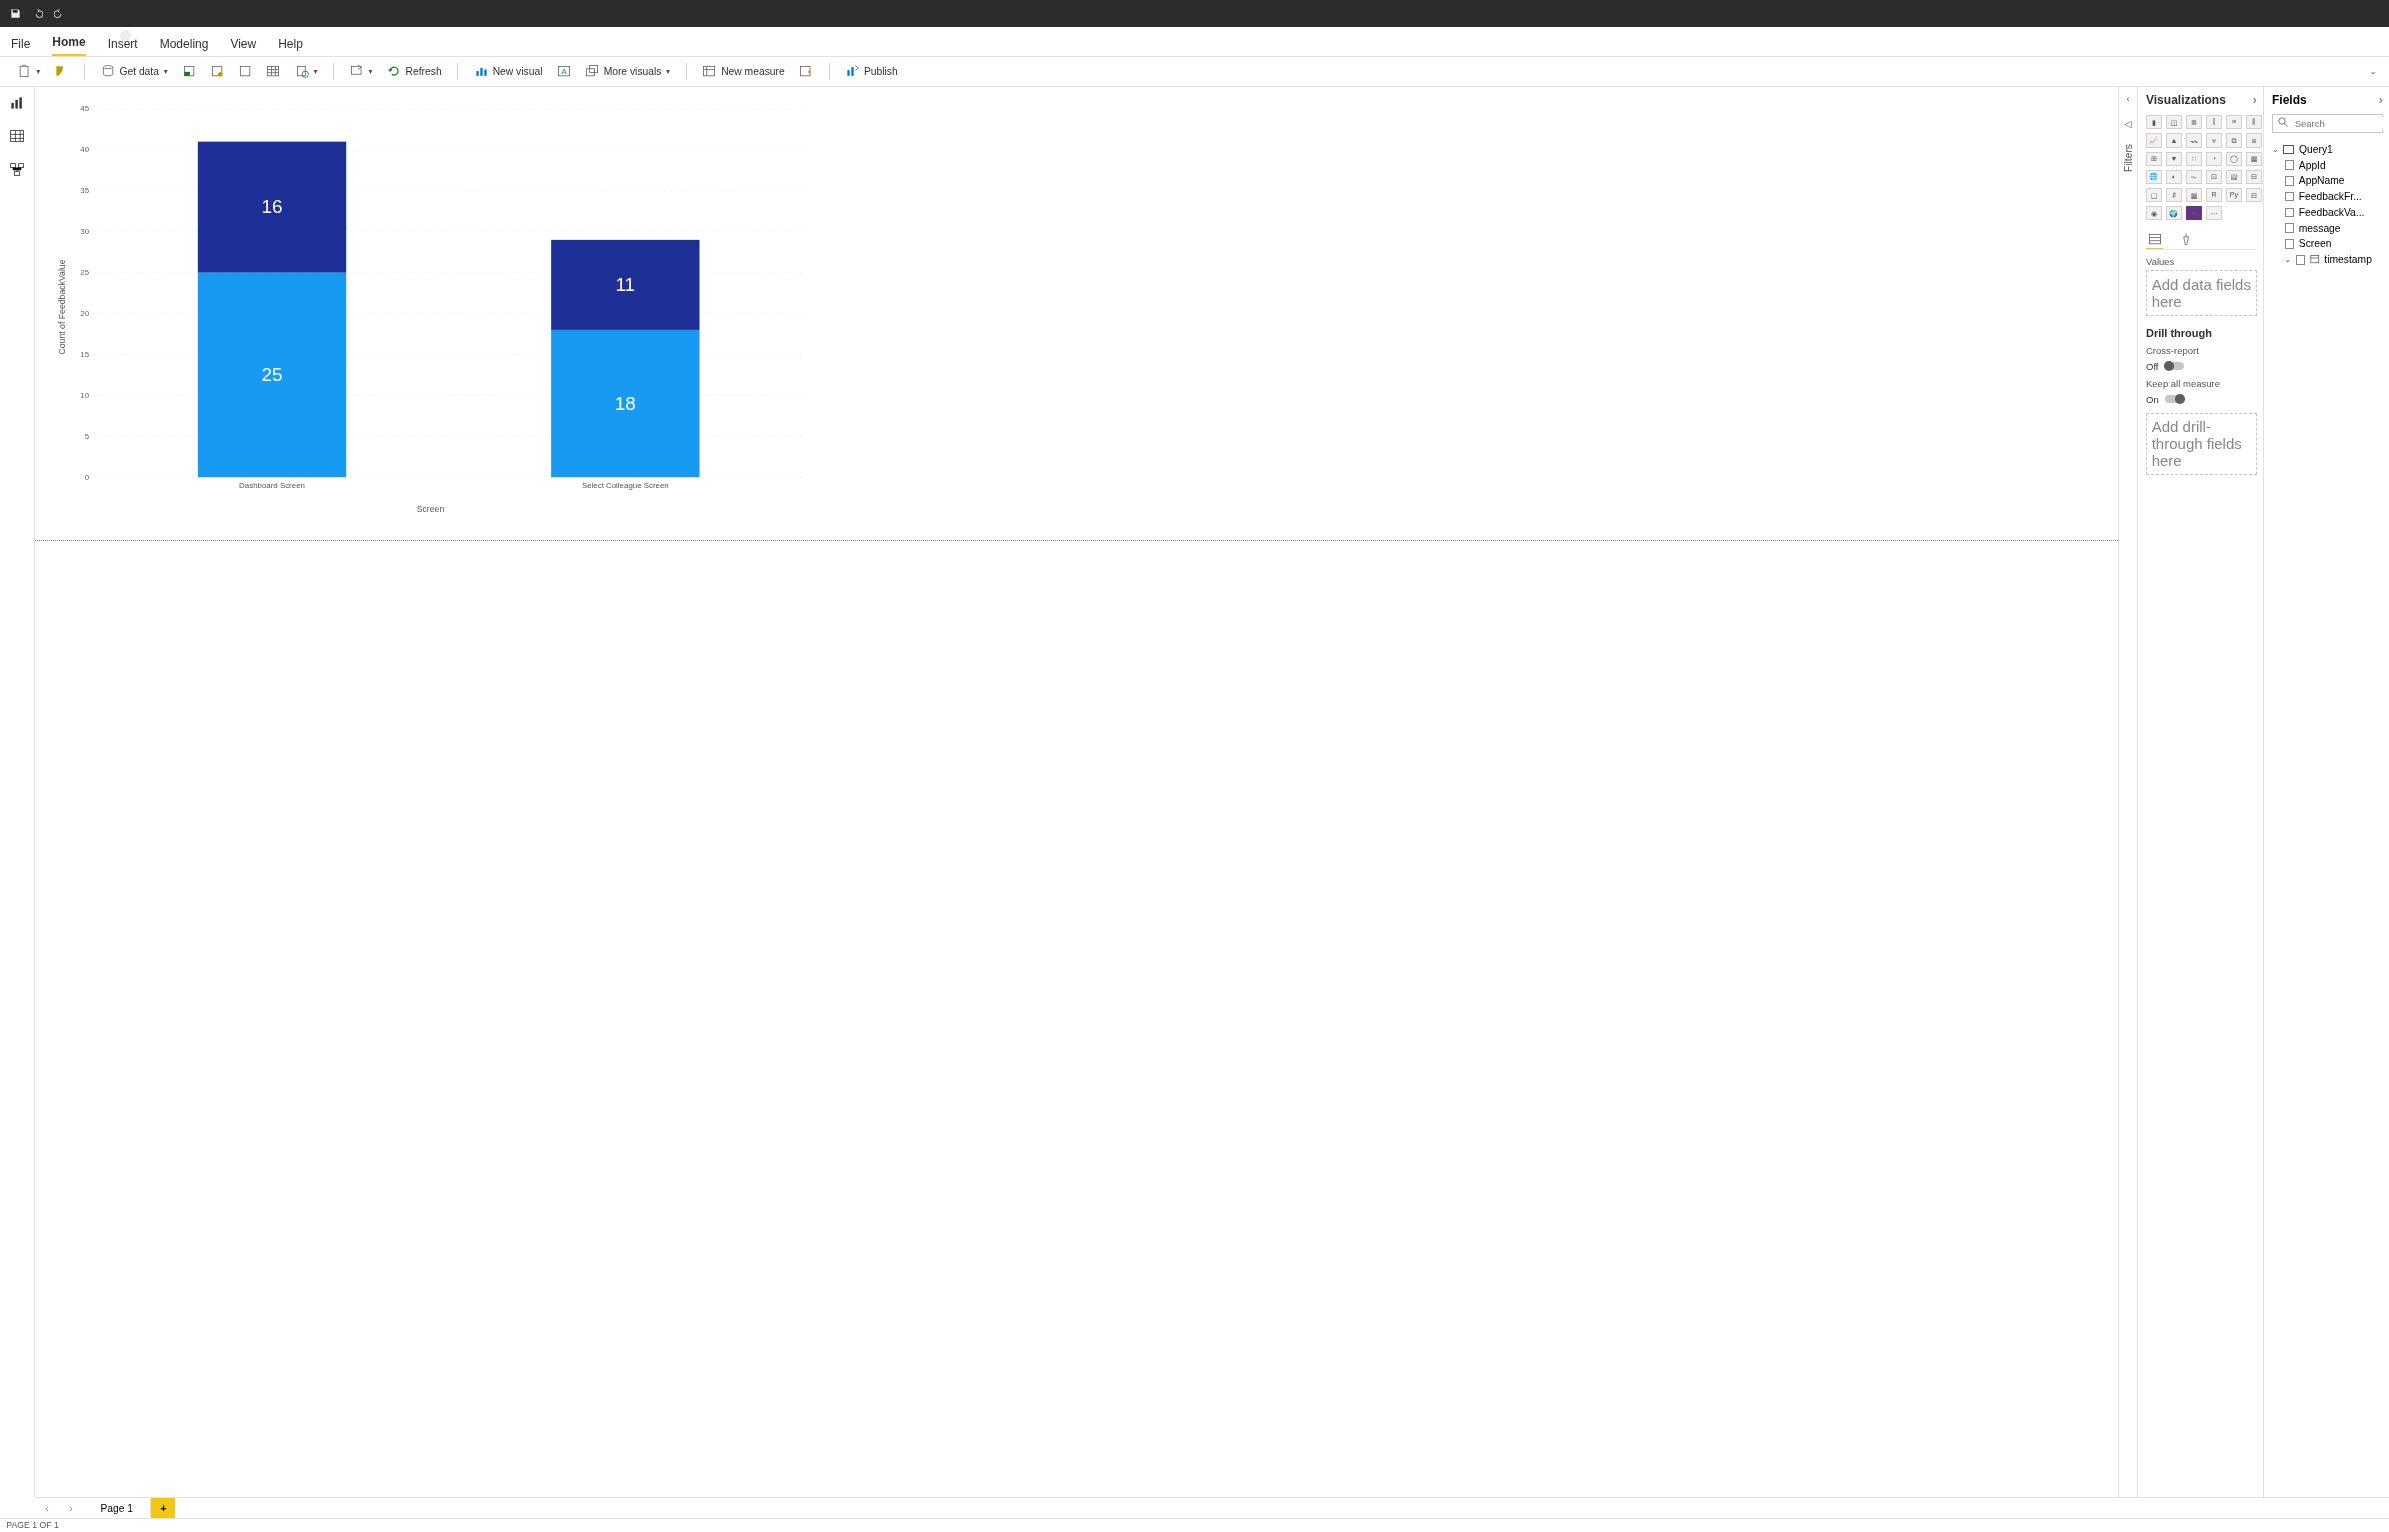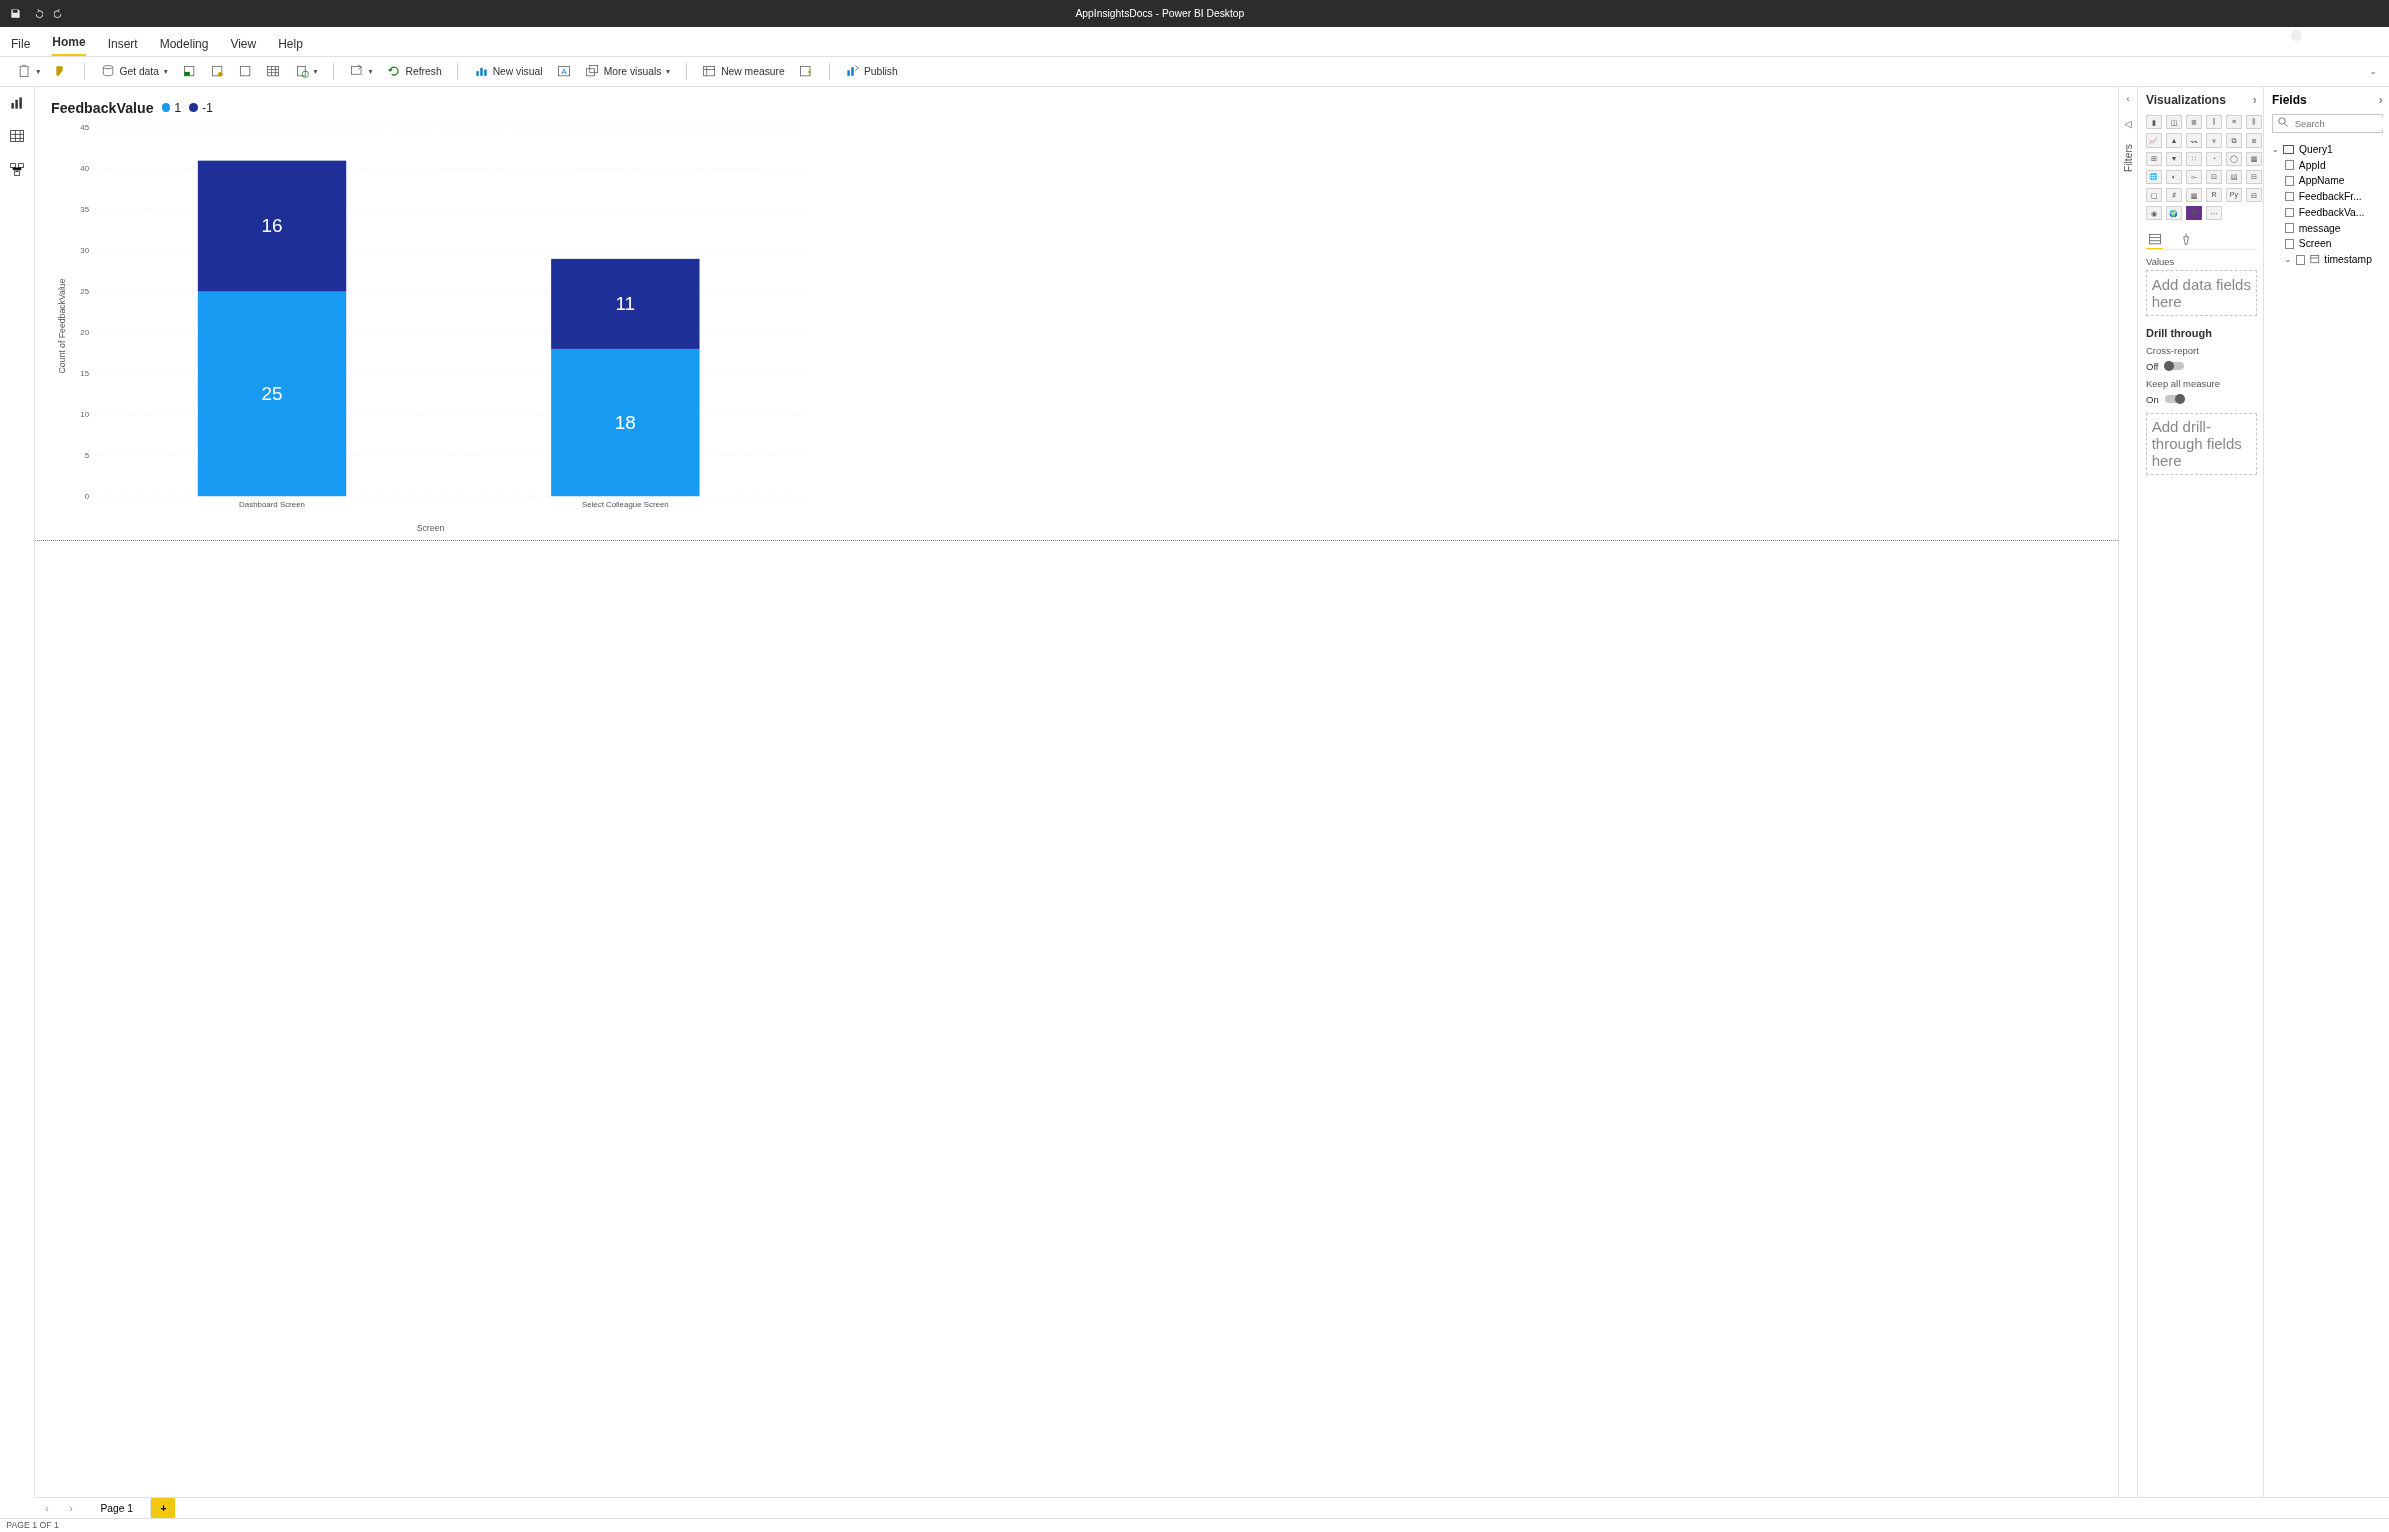--- a/index.html
+++ b/index.html
@@ -90,21 +90,20 @@
       <svg viewBox="0 0 16 16">
           <path fill="none" stroke="#fff" stroke-width="1.3" d="M11 4a5 5 0 1 1-5 5M11 4l-3-2m3 2-3 2"></path>
         </svg>
     </span>
     <span class="ico">
       <svg viewBox="0 0 16 16">
           <path fill="none" stroke="#fff" stroke-width="1.3" d="M5 4a5 5 0 1 0 5 5M5 4l3-2M5 4l3 2"></path>
         </svg>
     </span>
   </div>
-  <div class="center">AppInsightsDocs - Power BI Desktop</div>
   <div class="right">
     <span>Sign in</span>
     <span class="avatar"></span>
     <span class="win-btn"><svg viewBox="0 0 14 14">
           <path stroke="#fff" stroke-width="1.3" d="M2 7h10"></path>
         </svg></span>
     <span class="win-btn"><svg viewBox="0 0 14 14">
           <rect x="2" y="2" width="10" height="10" fill="none" stroke="#fff" stroke-width="1.3"></rect>
         </svg></span>
     <span class="win-btn"><svg viewBox="0 0 14 14">
@@ -264,31 +263,20 @@
         </svg></span>
     <span class="ri"><svg viewBox="0 0 20 20">
           <rect x="2" y="2" width="6" height="5" fill="none" stroke="#323130"></rect>
           <rect x="12" y="2" width="6" height="5" fill="none" stroke="#323130"></rect>
           <rect x="7" y="12" width="6" height="5" fill="none" stroke="#323130"></rect>
           <path stroke="#323130" d="M5 7v3h10V7M10 10v2"></path>
         </svg></span>
   </div>
 
   <div class="canvas">
-    <div class="legend-row">
-      <span class="legend-label">FeedbackValue</span>
-      <span class="legend-item">
-          <span class="dot" style="background:#179af2"></span>
-          <span>1</span>
-        </span>
-      <span class="legend-item">
-          <span class="dot" style="background:#1e2f97"></span>
-          <span>-1</span>
-        </span>
-    </div>
 
     <div class="chart-wrap">
       <div class="ylabel">Count of FeedbackValue</div>
       <svg class="chart-svg" id="chart-svg" viewBox="0 0 960 520">
           <line x1="56" x2="950" y1="476" y2="476" stroke="#e6e6e6" stroke-dasharray="1 3"></line>
           <text x="48" y="479" text-anchor="end" font-size="10" fill="#666">0</text>
           <line x1="56" x2="950" y1="424.22222222222223" y2="424.22222222222223" stroke="#e6e6e6" stroke-dasharray="1 3"></line>
           <text x="48" y="427.22222222222223" text-anchor="end" font-size="10" fill="#666">5</text>
           <line x1="56" x2="950" y1="372.44444444444446" y2="372.44444444444446" stroke="#e6e6e6" stroke-dasharray="1 3"></line>
           <text x="48" y="375.44444444444446" text-anchor="end" font-size="10" fill="#666">10</text>

